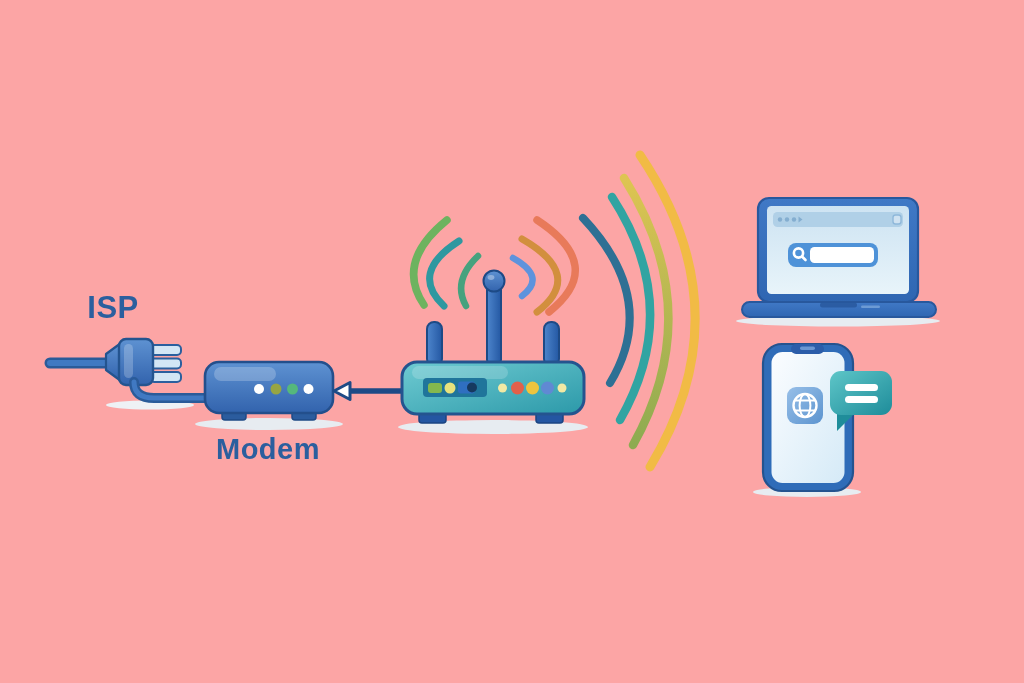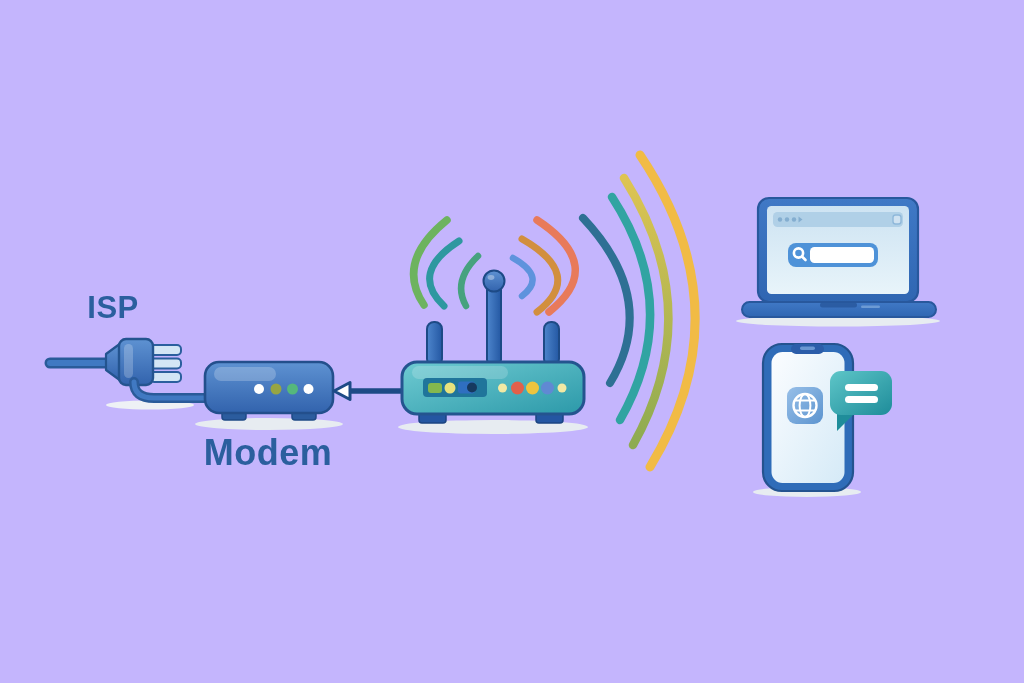--- a/index.html
+++ b/index.html
@@ -1,26 +1,26 @@
 <!DOCTYPE html>
 <html><head>
 <meta charset="utf-8">
 <style>
   html,body{margin:0;padding:0;background:#ffffff;}
   .canvas{
-    position:relative;width:1024px;height:683px;background:#c4b5fd;
+    position:relative;width:1024px;height:683px;background:#fca5a5;
     overflow:hidden;font-family:"Liberation Sans",sans-serif;
   }
   .canvas svg{position:absolute;left:0;top:0;}
   .label{
     position:absolute;color:#2b5f9e;font-weight:700;text-align:center;
     letter-spacing:.5px;line-height:1;user-select:none;
   }
   .label-isp{left:58px;top:292px;width:110px;font-size:31px;}
-  .label-modem{left:188px;top:435px;width:160px;font-size:36px;}
+  .label-modem{left:188px;top:435px;width:160px;font-size:29px;}
   .label-router{left:402px;top:435px;width:190px;font-size:28px;}
 </style>
 </head>
 <body>
 
 <div class="canvas">
 
   <svg width="1024" height="683" viewBox="0 0 1024 683">
     <defs>
       <linearGradient id="gradBlue" x1="0" y1="0" x2="0" y2="1">

